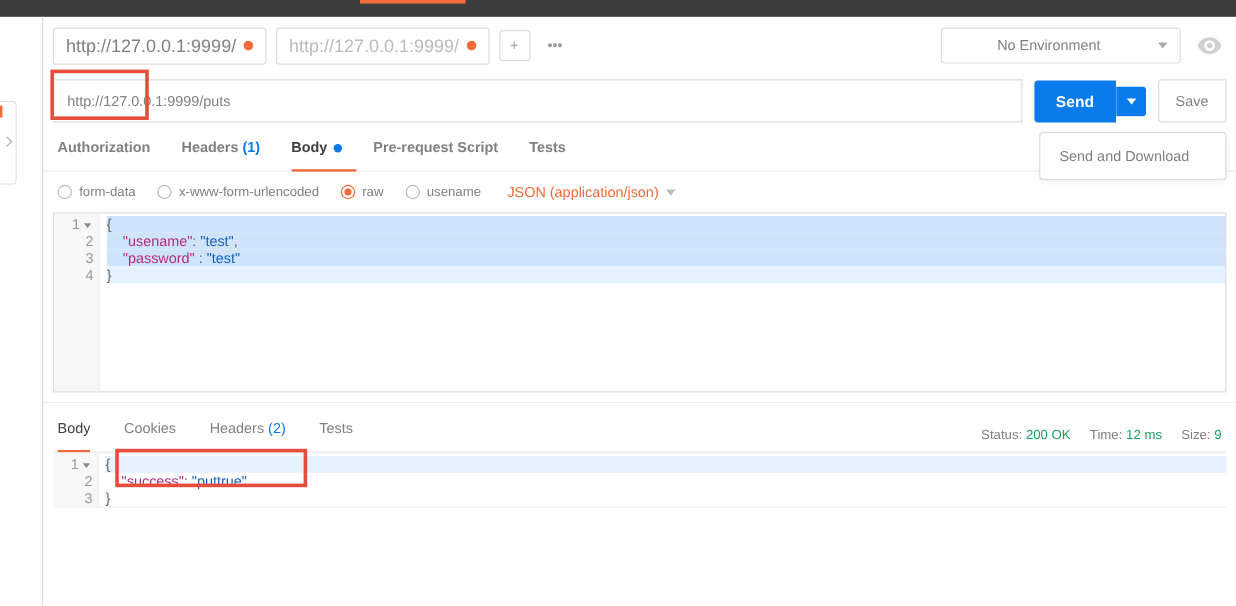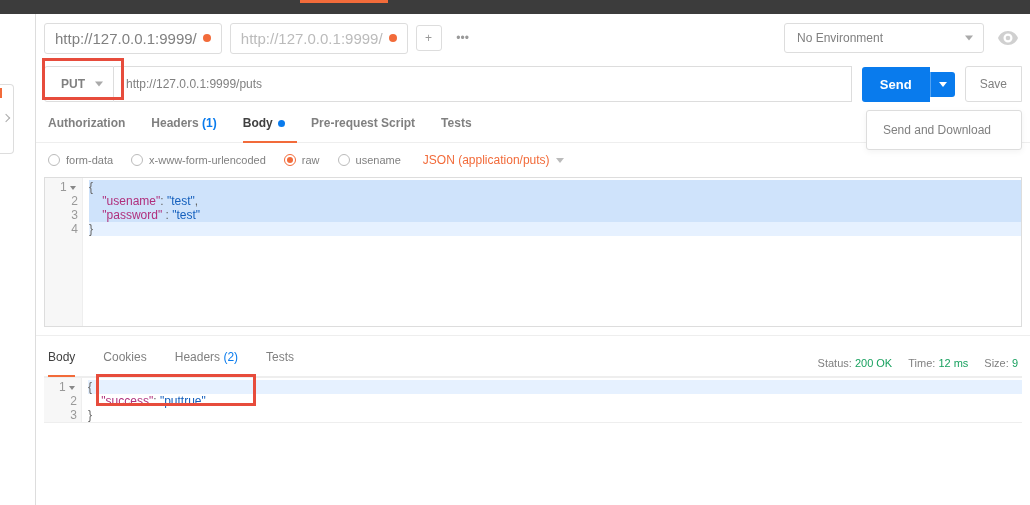--- a/index.html
+++ b/index.html
@@ -17,21 +17,21 @@
 .main { flex: 1; display: flex; flex-direction: column; }
 
 
 .tabbar { display:flex; align-items:center; justify-content:space-between; padding: 6px 8px 0 8px; height: 42px; }
 .tabs-left { display:flex; align-items:center; gap:8px; }
 .tab { border:1px solid #ddd; border-radius:3px; padding:6px 10px; font-size:15px; color:#808080; display:flex; align-items:center; gap:6px; cursor:pointer; }
 .tab.inactive { color:#bbb; }
 .dot { width:8px; height:8px; border-radius:50%; background:#f26b3a; }
 .plusbtn, .dotsbtn { width:26px; height:26px; border:1px solid #ddd; border-radius:3px; display:flex; align-items:center; justify-content:center; color:#999; cursor:pointer; }
 .dotsbtn { border:none; }
-.right-top { display:flex; align-items:center; gap:10px; }
+.right-top { display:flex; align-items:center; gap:10px;text-align:center; }
 .env-select { border:1px solid #ddd; border-radius:3px; padding:7px 32px 7px 12px; font-size:12px; color:#808080; width:200px; position:relative; cursor:pointer; }
 .chev { position:absolute; right:10px; top:50%; transform:translateY(-50%); width:0; height:0; border-left:4px solid transparent; border-right:4px solid transparent; border-top:5px solid #aaa; }
 .eye-btn { width:28px; height:30px; display:flex; align-items:center; justify-content:center; color:#bbb; cursor:pointer; }
 
 
 .reqrow { display:flex; align-items:center; padding: 10px 8px 0 8px; gap:0; position:relative; }
 .method { border:1px solid #ddd; border-radius:3px 0 0 3px; padding:10px 28px 10px 16px; font-size:12px; color:#808080; font-weight:600; position:relative; cursor:pointer; }
 .method .chev { right:10px; }
 .red-box { position:absolute; border:3px solid #e74c3c; pointer-events:none; }
 .url-in { flex:1; border:1px solid #ddd; border-left:none; padding:10px 12px; font-size:12px; color:#808080; background:#fff; }
@@ -143,24 +143,20 @@
         <div class="eye-btn">
           <svg width="20" height="14" viewBox="0 0 20 14">
               <path d="M10 0C5 0 1.7 3.1 0 7c1.7 3.9 5 7 10 7s8.3-3.1 10-7c-1.7-3.9-5-7-10-7zm0 11.5A4.5 4.5 0 1 1 10 2.5a4.5 4.5 0 0 1 0 9z" fill="#d0d0d0"></path>
               <circle cx="10" cy="7" r="2.3" fill="#d0d0d0"></circle>
             </svg>
         </div>
       </div>
     </div>
 
     <div class="reqrow">
-      <div class="method">
-        <span>PUT</span>
-        <span class="chev"></span>
-      </div>
       <input class="url-in" value="http://127.0.0.1:9999/puts" style="">
       <div class="send-btn">Send</div>
       <div class="send-drop">
           <div class="chev"></div>
         </div>
       <div class="save-btn">Save</div>
 
       <div class="red-box" style="left:6px; top:2px; width:82px; height:42px;"></div>
       <div class="send-pop">
         <span>Send and Download</span>
@@ -193,21 +189,21 @@
         </label>
       <label class="radio">
           <span class="rdot sel"></span>
           <span>raw</span>
         </label>
       <label class="radio">
           <span class="rdot"></span>
           <span>usename</span>
         </label>
       <div class="json-type">
-        <span>JSON (application/puts)</span>
+        <span>JSON (application/json)</span>
         <span class="chev"></span>
       </div>
     </div>
 
     <div class="editor">
       <div class="gutter">
         <div class="ln">1 <span class="fold"></span></div>
         <div class="ln">2</div>
         <div class="ln">3</div>
         <div class="ln">4</div>

